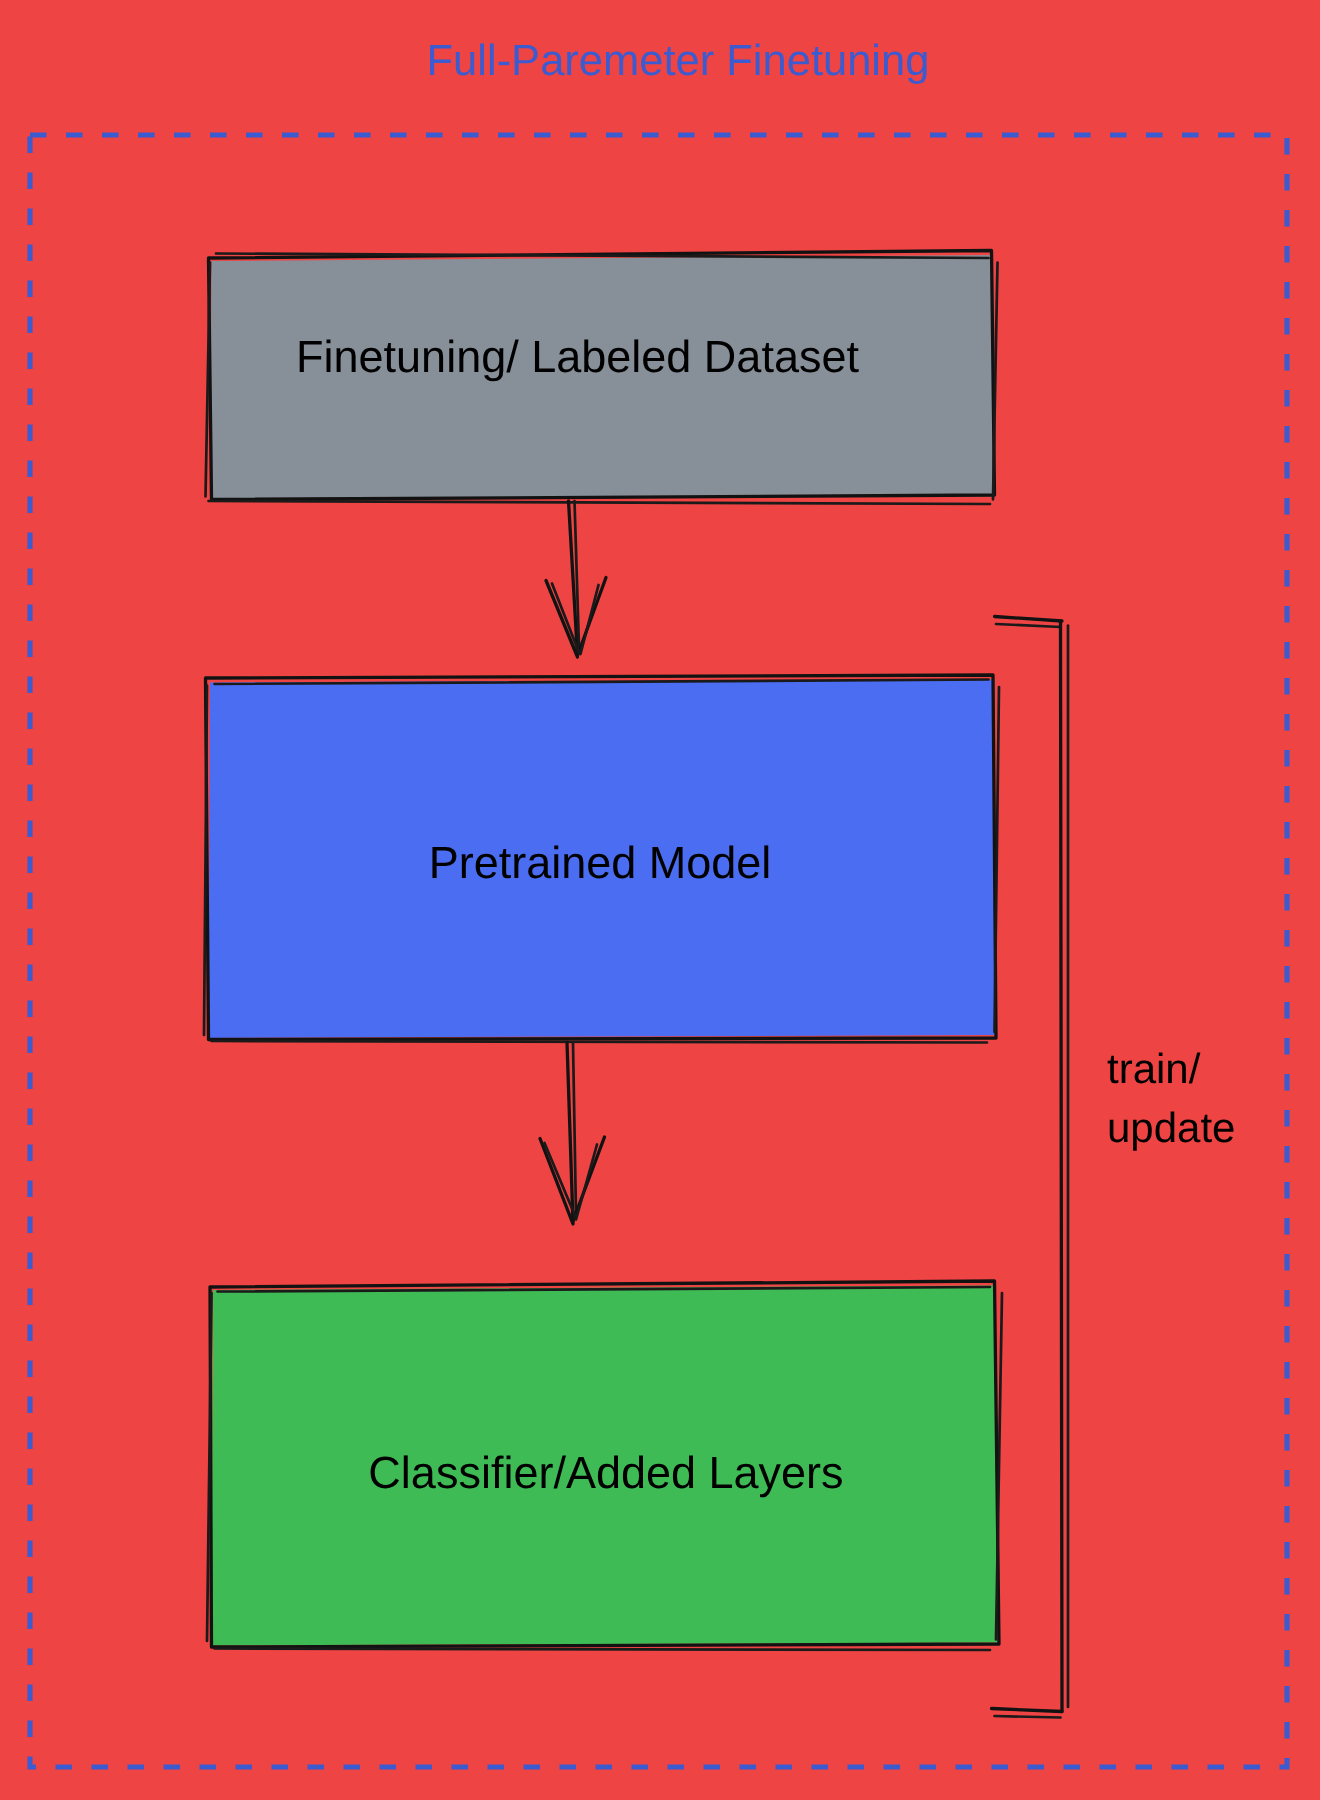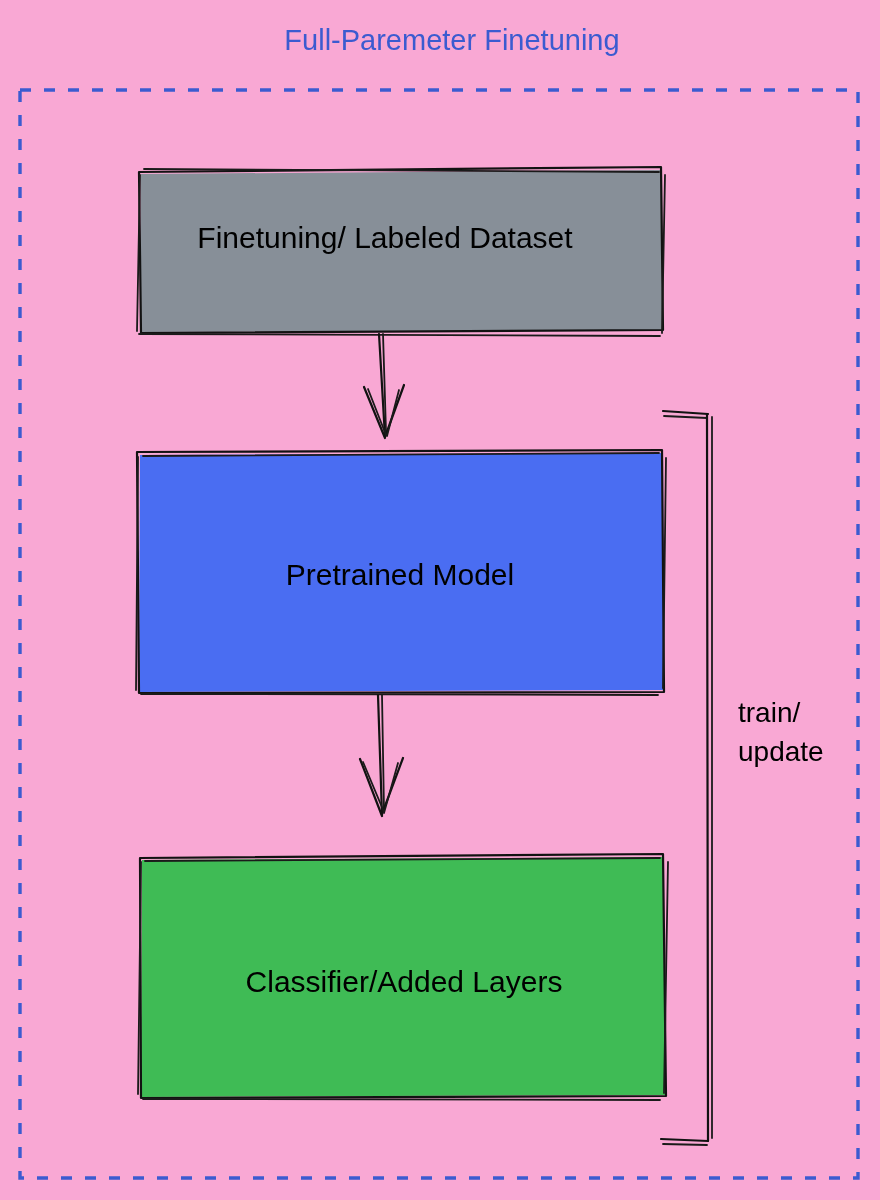--- a/index.html
+++ b/index.html
@@ -7,21 +7,21 @@
     padding: 0;
     background: #ffffff;
   }
   body {
     font-family: "Liberation Sans", sans-serif;
   }
   #canvas {
     position: relative;
     width: 880px;
     height: 1200px;
-    background: #f9a8d4;
+    background: #ef4444;
     overflow: hidden;
   }
   #diagram-svg {
     position: absolute;
     left: 0;
     top: 0;
     width: 880px;
     height: 1200px;
   }
   .svg-title {

